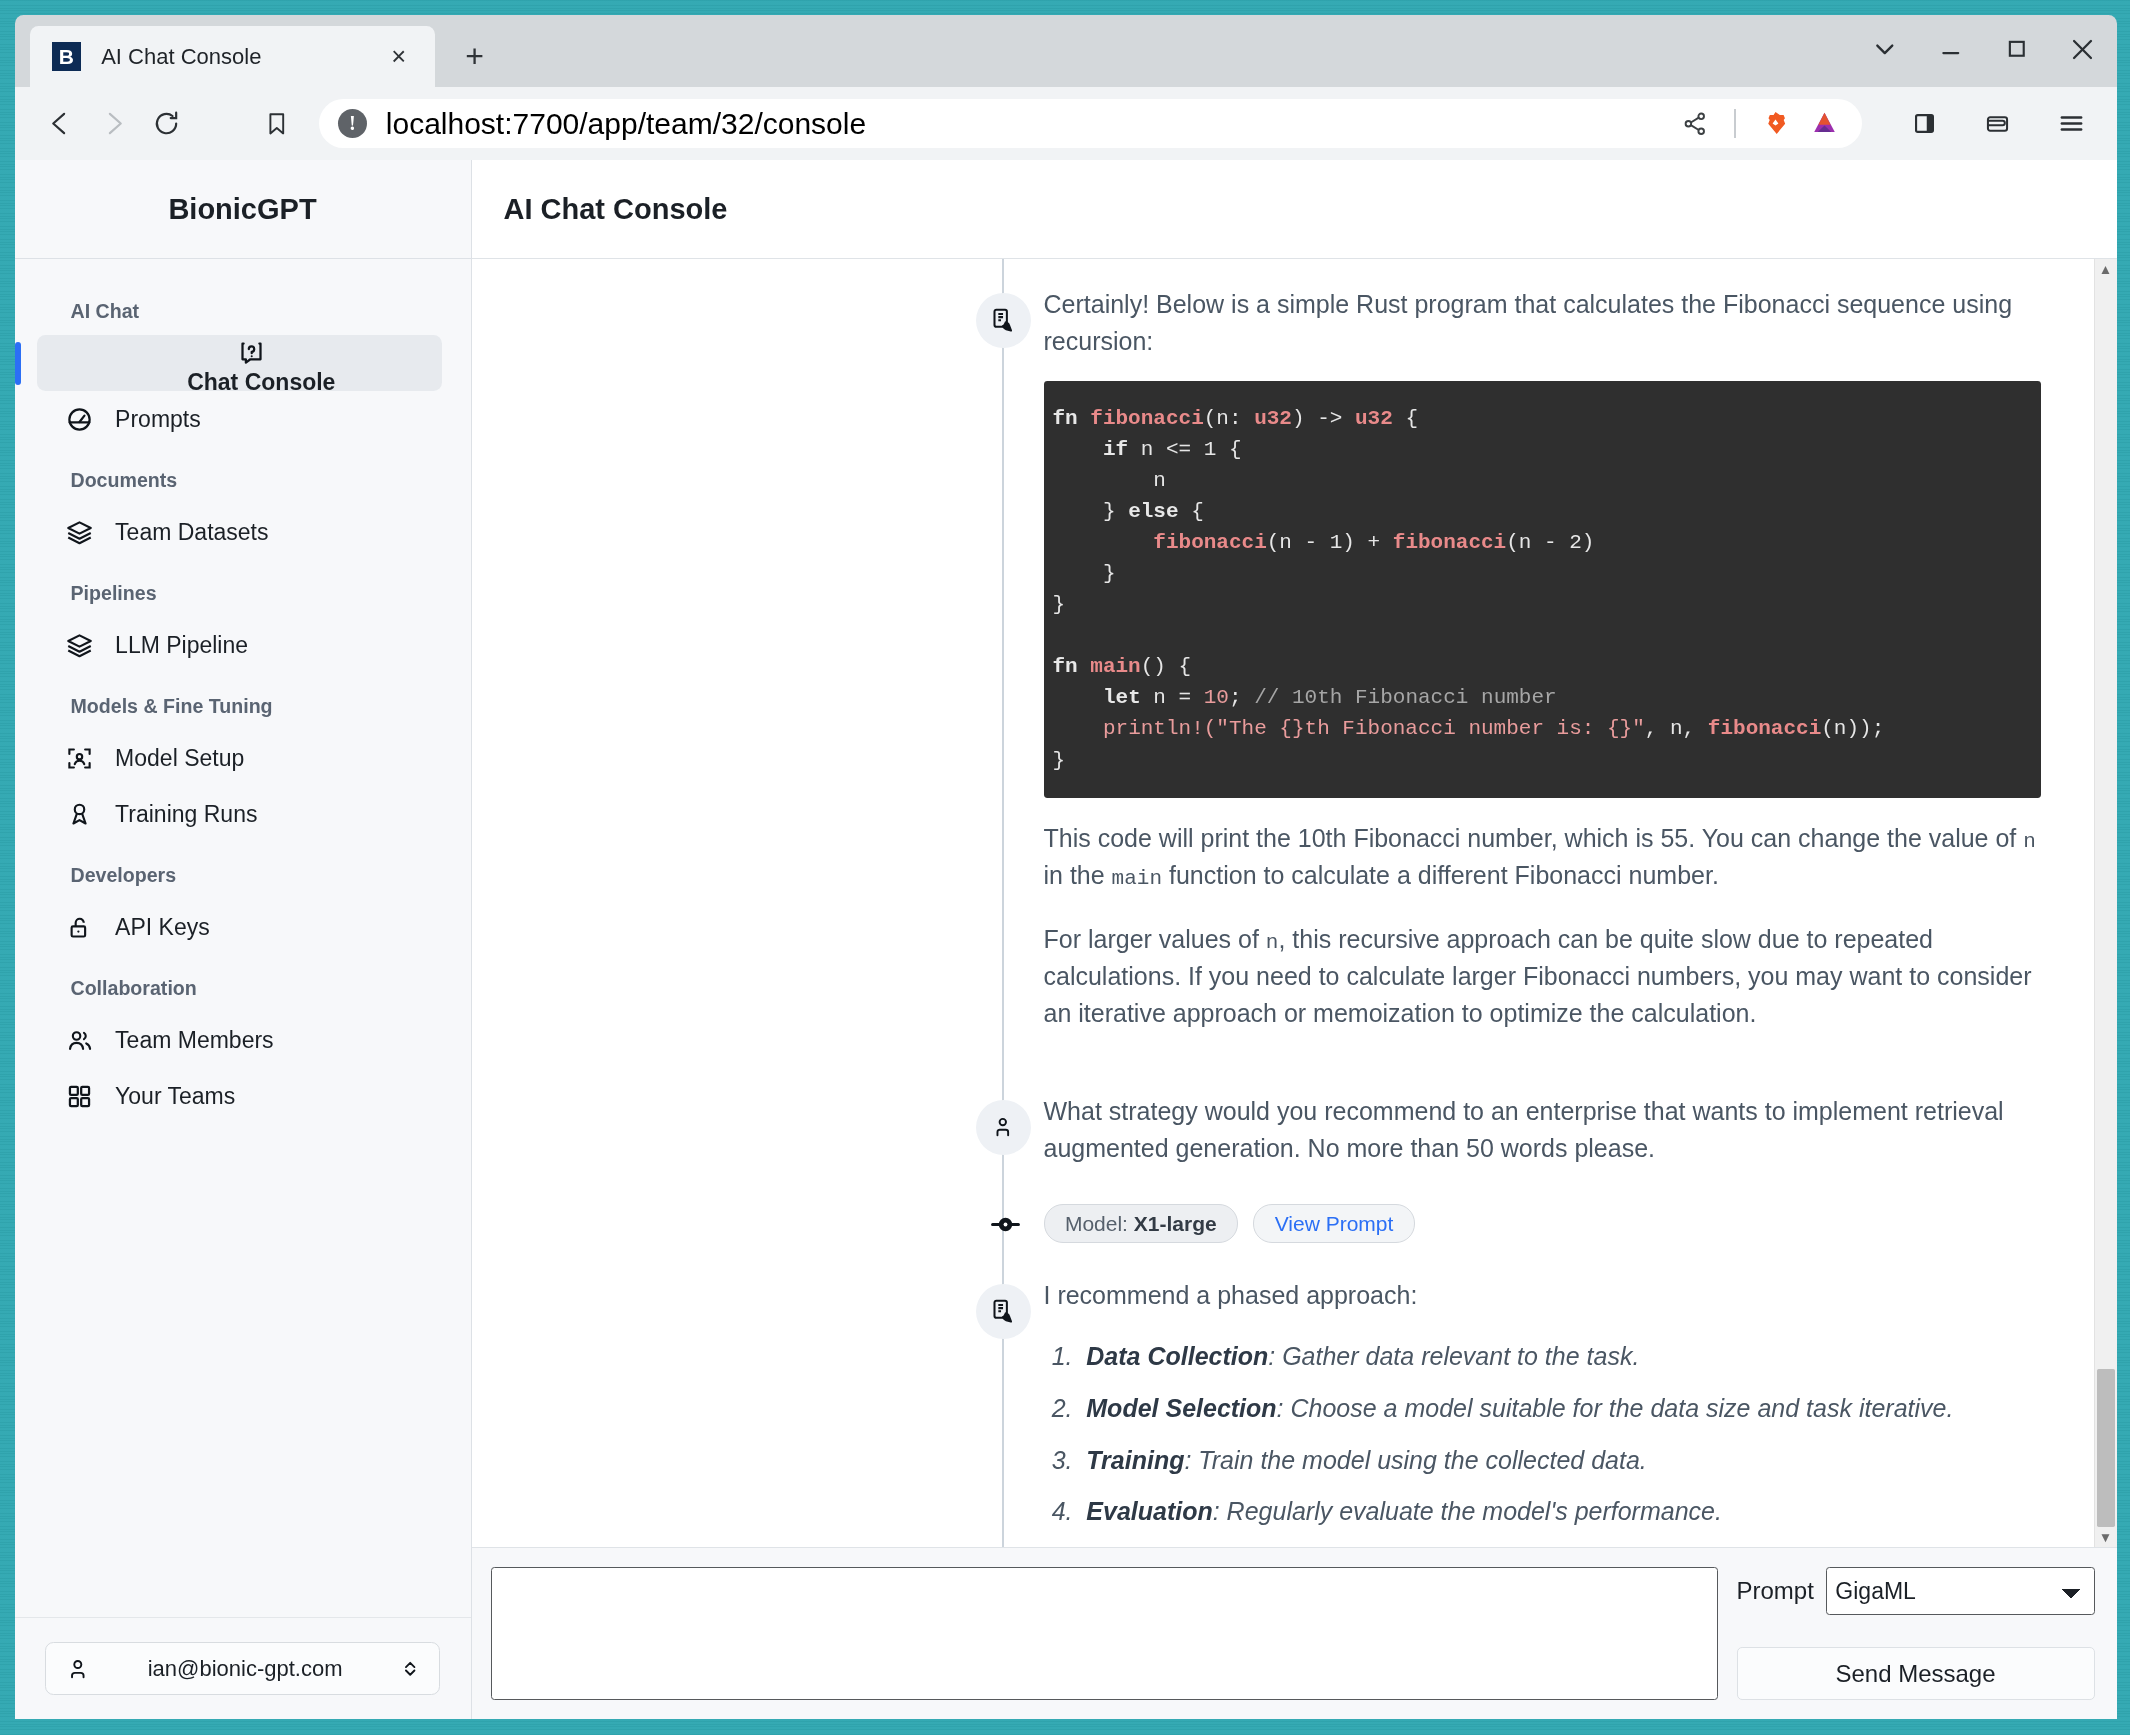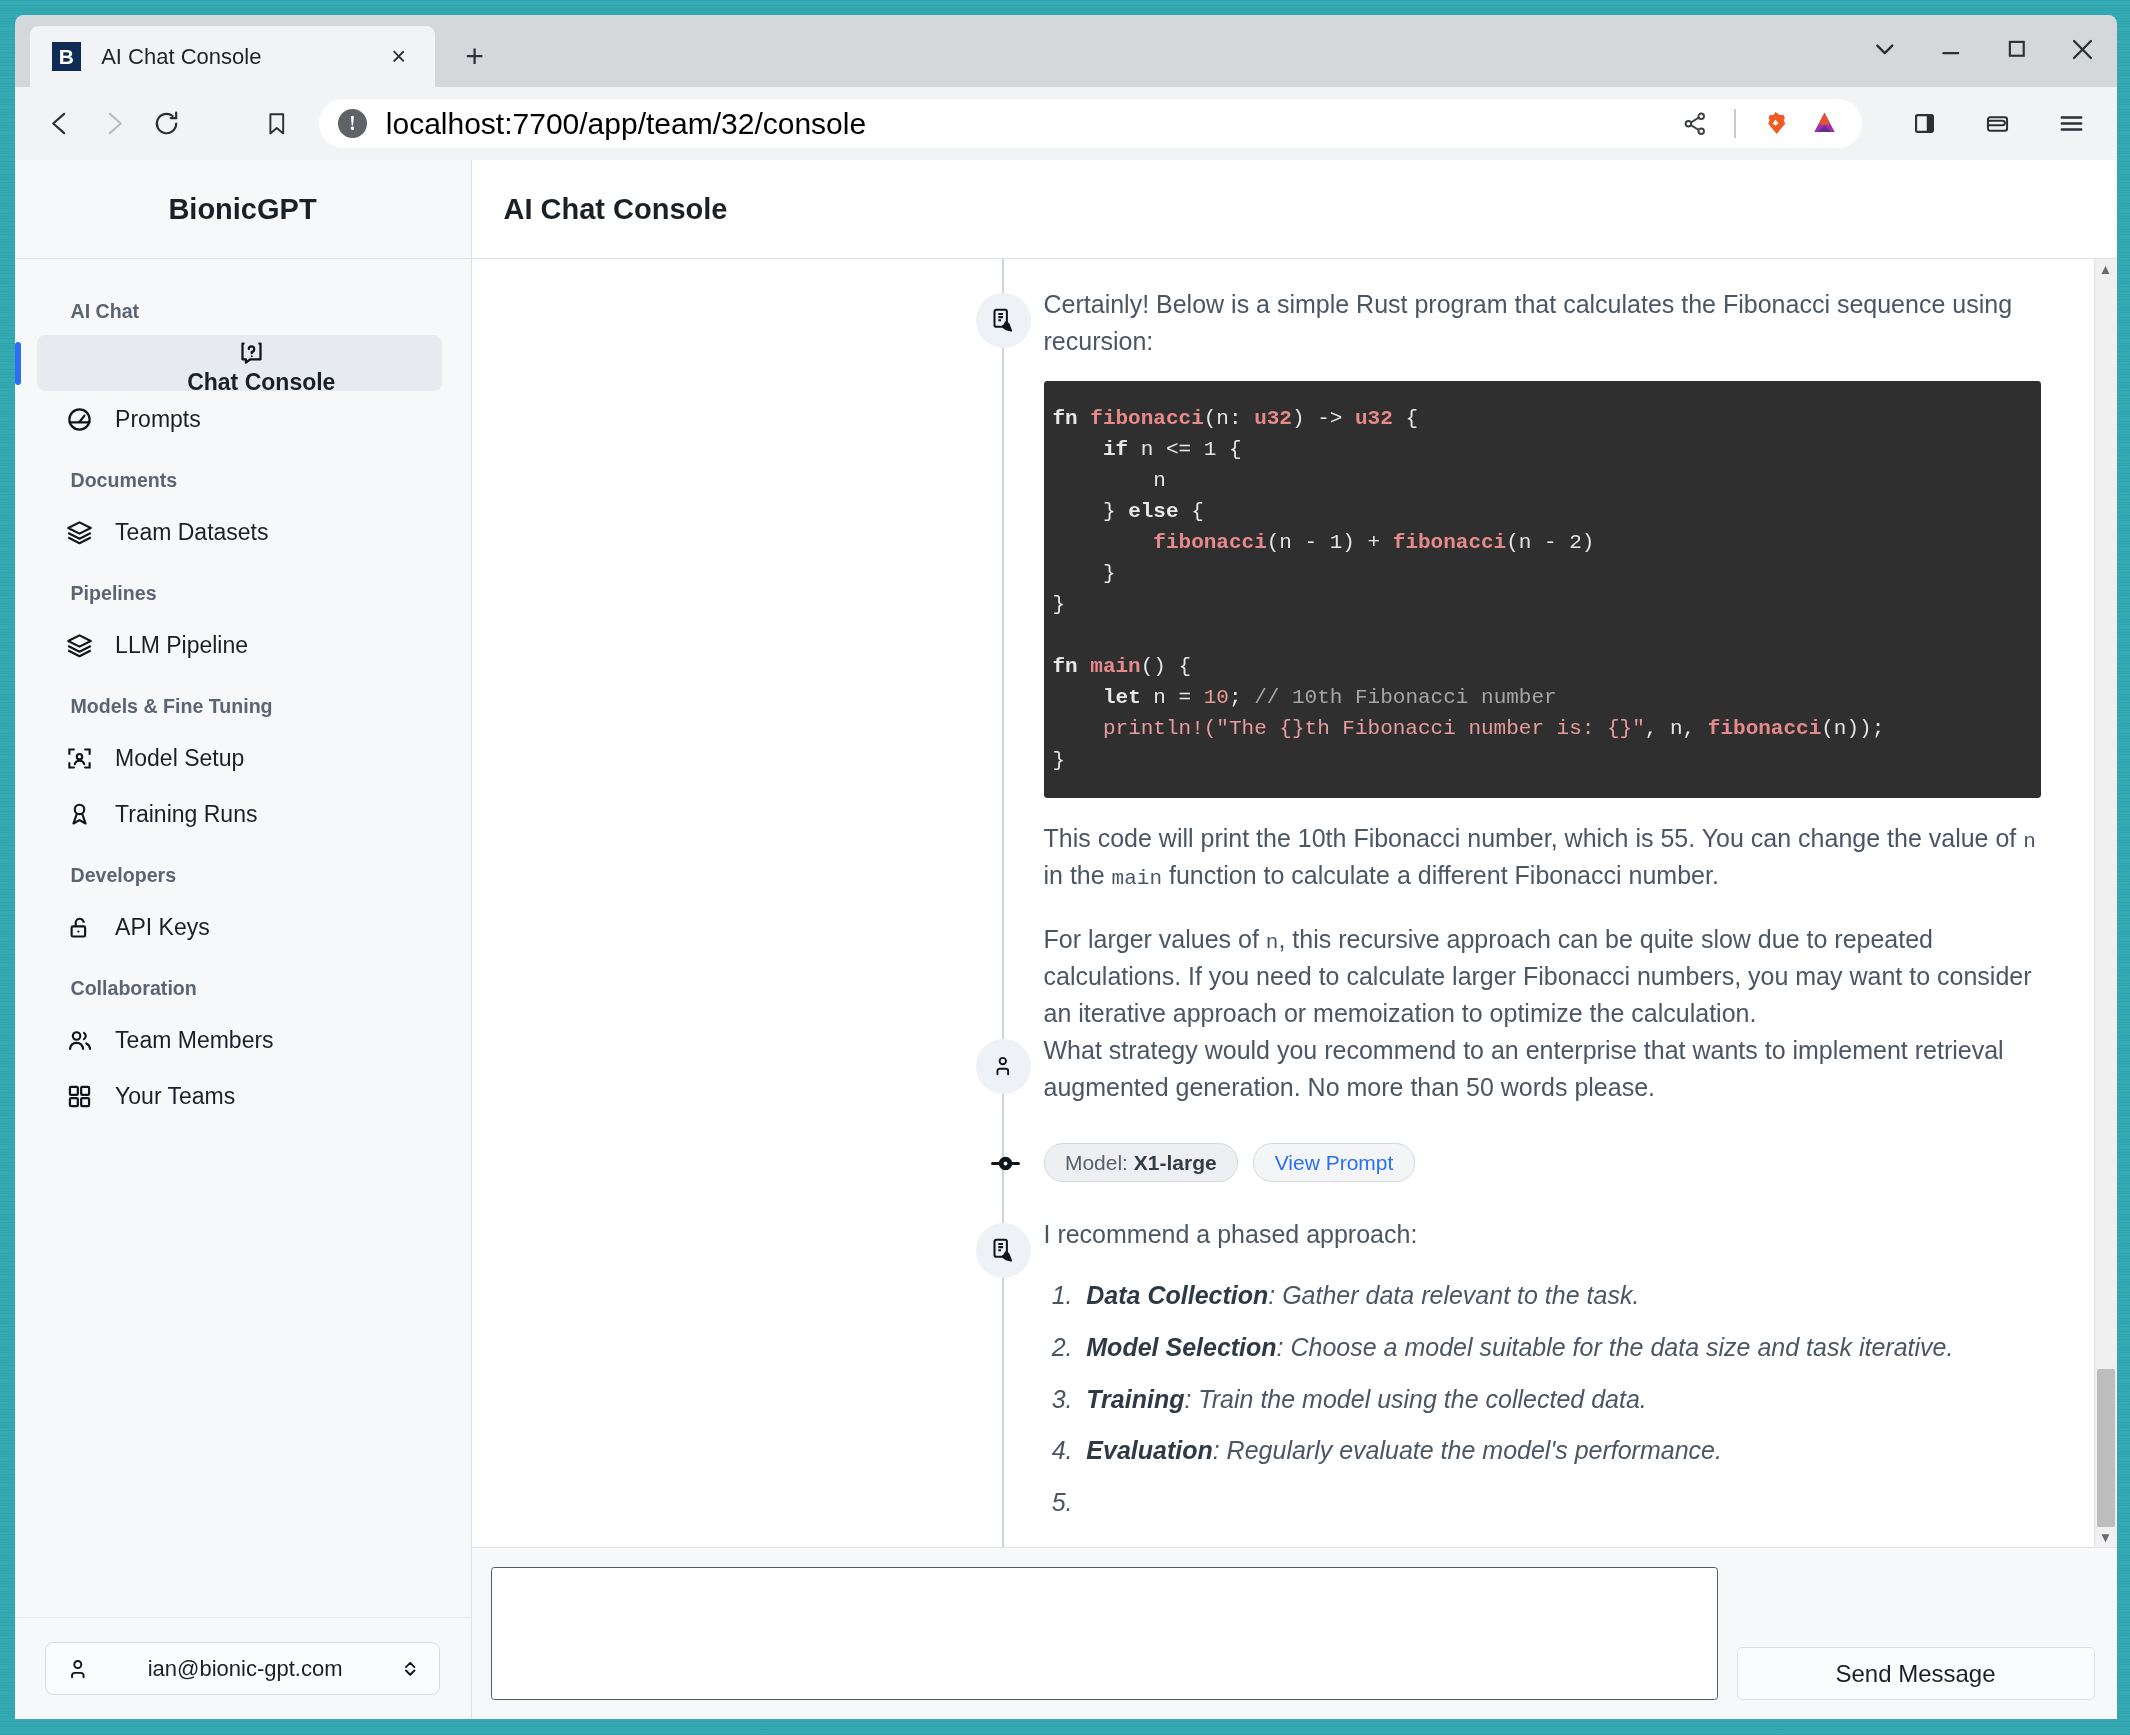--- a/index.html
+++ b/index.html
@@ -550,21 +550,21 @@
 <span class="kw">fn </span><span class="fn">main</span><span class="pl">() {</span>
 <span class="pl">    </span><span class="kw">let</span><span class="pl"> n = </span><span class="st">10</span><span class="pl">; </span><span class="cm">// 10th Fibonacci number</span>
 <span class="pl">    </span><span class="st">println!("The {}th Fibonacci number is: {}"</span><span class="pl">, n, </span><span class="fn">fibonacci</span><span class="pl">(n));</span>
 <span class="pl">}</span></pre>
 
               <p><span>This code will print the 10th Fibonacci number, which is 55. You can change the value of </span><code class="inline">n</code><span> in the </span><code class="inline">main</code><span> function to calculate a different Fibonacci number.</span></p>
 
               <p class="gap"><span>For larger values of </span><code class="inline">n</code><span>, this recursive approach can be quite slow due to repeated calculations. If you need to calculate larger Fibonacci numbers, you may want to consider an iterative approach or memoization to optimize the calculation.</span></p>
             </div>
 
-            <div class="msg" style="">
+            <div class="msg" style="margin-top:61px">
               <div class="avatar">
                 <svg width="25.6" height="25.6" viewBox="0 0 24 24" fill="none" stroke="#10151b" stroke-width="1.8" stroke-linecap="round">
                     <circle cx="12" cy="7.6" r="3"></circle>
                     <path d="M7 20v-3.2c0-1.2 1-2.1 2.2-2.1h5.6c1.2 0 2.2.9 2.2 2.1V20"></path>
                   </svg>
               </div>
               <p>What strategy would you recommend to an enterprise that wants to implement retrieval augmented generation. No more than 50 words please.</p>
             </div>
 
             <div class="meta-row">
@@ -609,20 +609,26 @@
           <div class="track">
             <div class="thumb"></div>
           </div>
           <div class="arrow">▼</div>
         </div>
       </div>
 
       <div class="composer">
         <textarea placeholder="" style=""></textarea>
         <div class="composer-right">
+          <div class="prompt-row">
+            <span class="prompt-label">Prompt</span>
+            <select class="prompt-select">
+              <option>GigaML</option>
+            </select>
+          </div>
           <button class="send-btn">Send Message</button>
         </div>
       </div>
     </div>
 
   </div>
 </div>
 
 
 </body></html>

